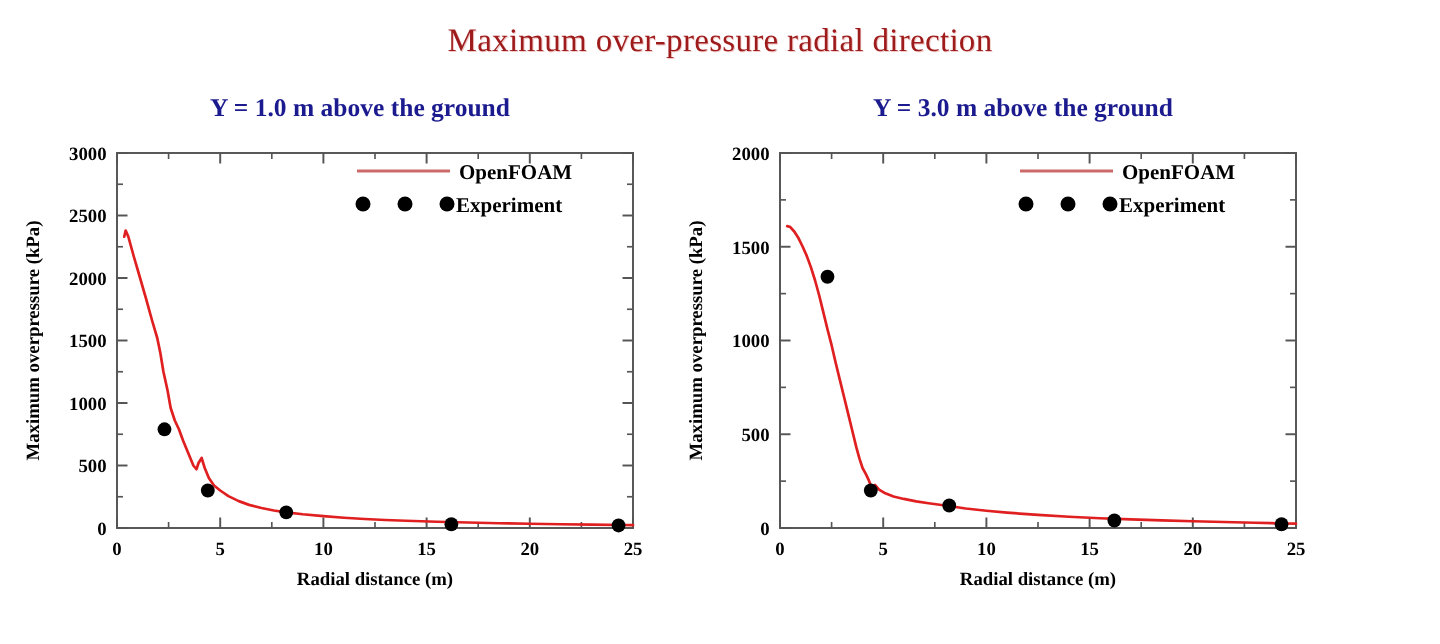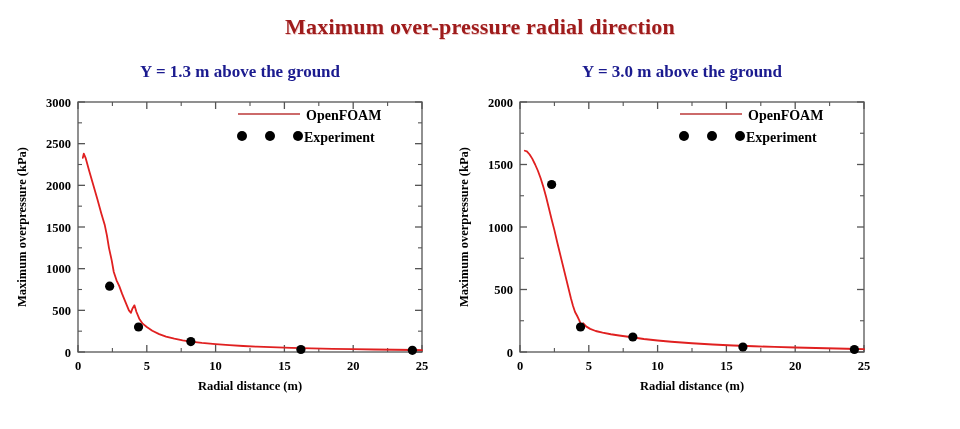--- a/index.html
+++ b/index.html
@@ -19,21 +19,21 @@
     width: 960px;
     height: 429px;
   }
   .main-title {
     position: absolute;
     top: 14px;
     left: 0;
     width: 960px;
     text-align: center;
     font-size: 22px;
-    font-weight: bold;
+    font-weight: normal;
     color: #9e1b1b;
     letter-spacing: 0.2px;
     font-family: "Liberation Serif", "DejaVu Serif", serif;
     text-shadow: 0.6px 0.6px 0 #f0c8c8;
   }
   .panel {
     position: absolute;
     top: 62px;
     width: 460px;
     height: 340px;
@@ -65,21 +65,21 @@
   .legend-label { font-size: 14px; font-weight: bold; }
 </style>
 </head>
 <body>
 
 <div id="page">
 
   <div class="main-title">Maximum over-pressure radial direction</div>
 
   <div class="panel left">
-    <div class="panel-title">Y = 1.3 m above the ground</div>
+    <div class="panel-title">Y = 1.0 m above the ground</div>
     <svg class="chart-svg" id="svg-0" width="460" height="310">
         <g>
           <rect x="68" y="14" width="344" height="250" fill="none" stroke="#555555" stroke-width="1.3"></rect>
         </g>
         <g>
           <line x1="68" y1="264" x2="75" y2="264" stroke="#555555" stroke-width="1.3"></line>
           <line x1="412" y1="264" x2="405" y2="264" stroke="#555555" stroke-width="1.3"></line>
           <line x1="68" y1="243.16666666666666" x2="72" y2="243.16666666666666" stroke="#555555" stroke-width="1.1"></line>
           <line x1="412" y1="243.16666666666666" x2="408" y2="243.16666666666666" stroke="#555555" stroke-width="1.1"></line>
           <line x1="68" y1="222.33333333333334" x2="75" y2="222.33333333333334" stroke="#555555" stroke-width="1.3"></line>

